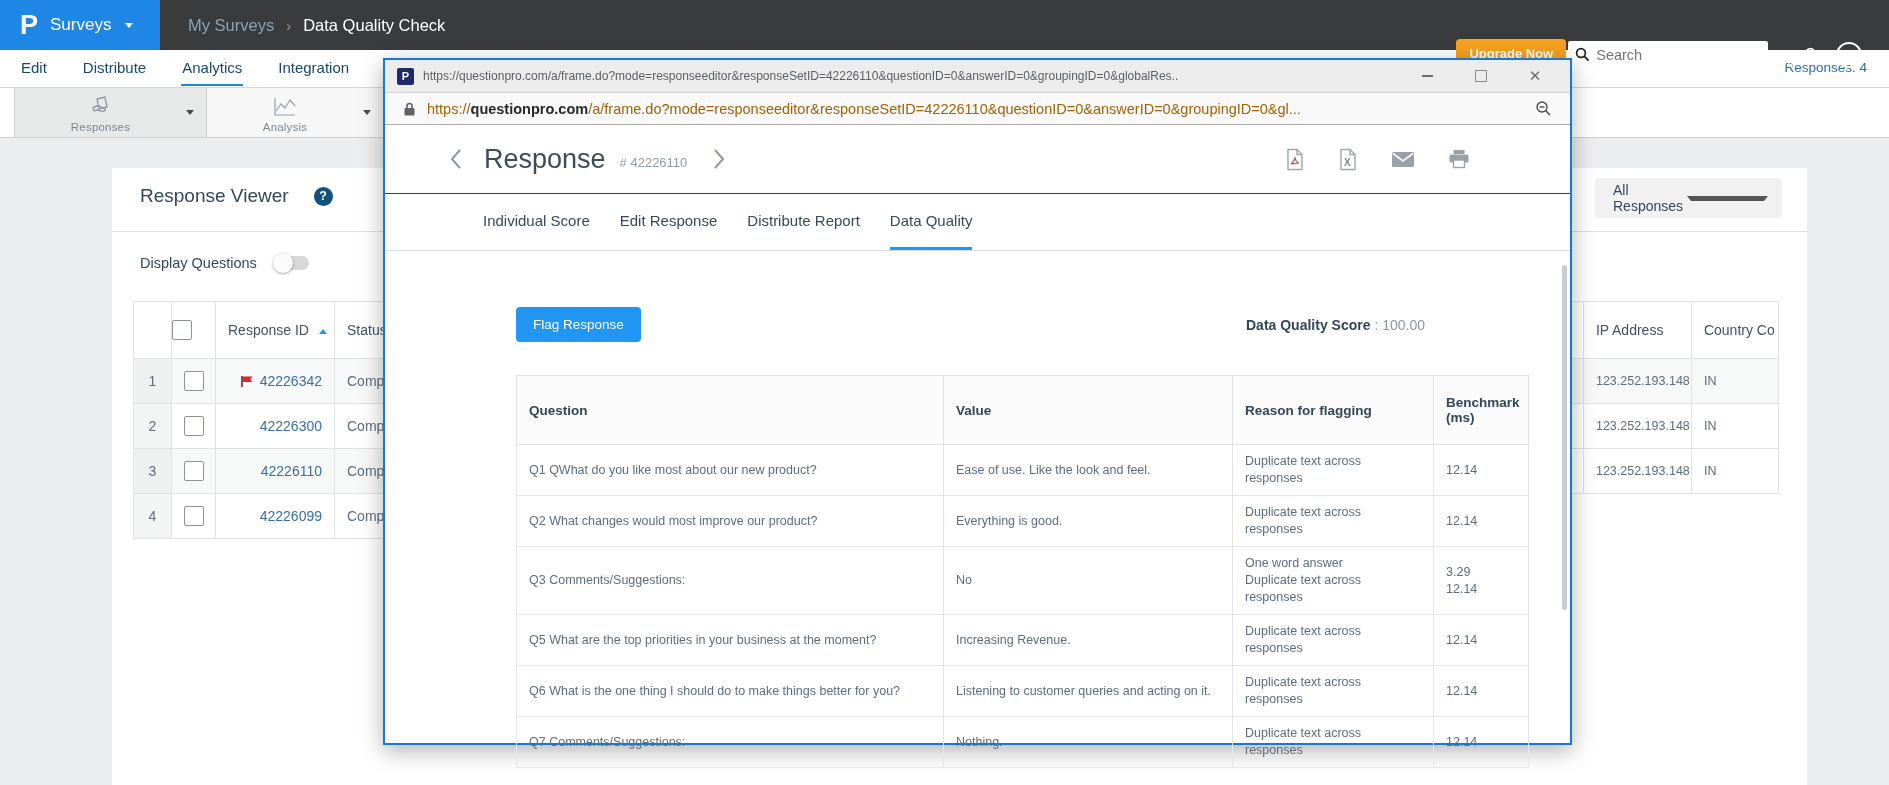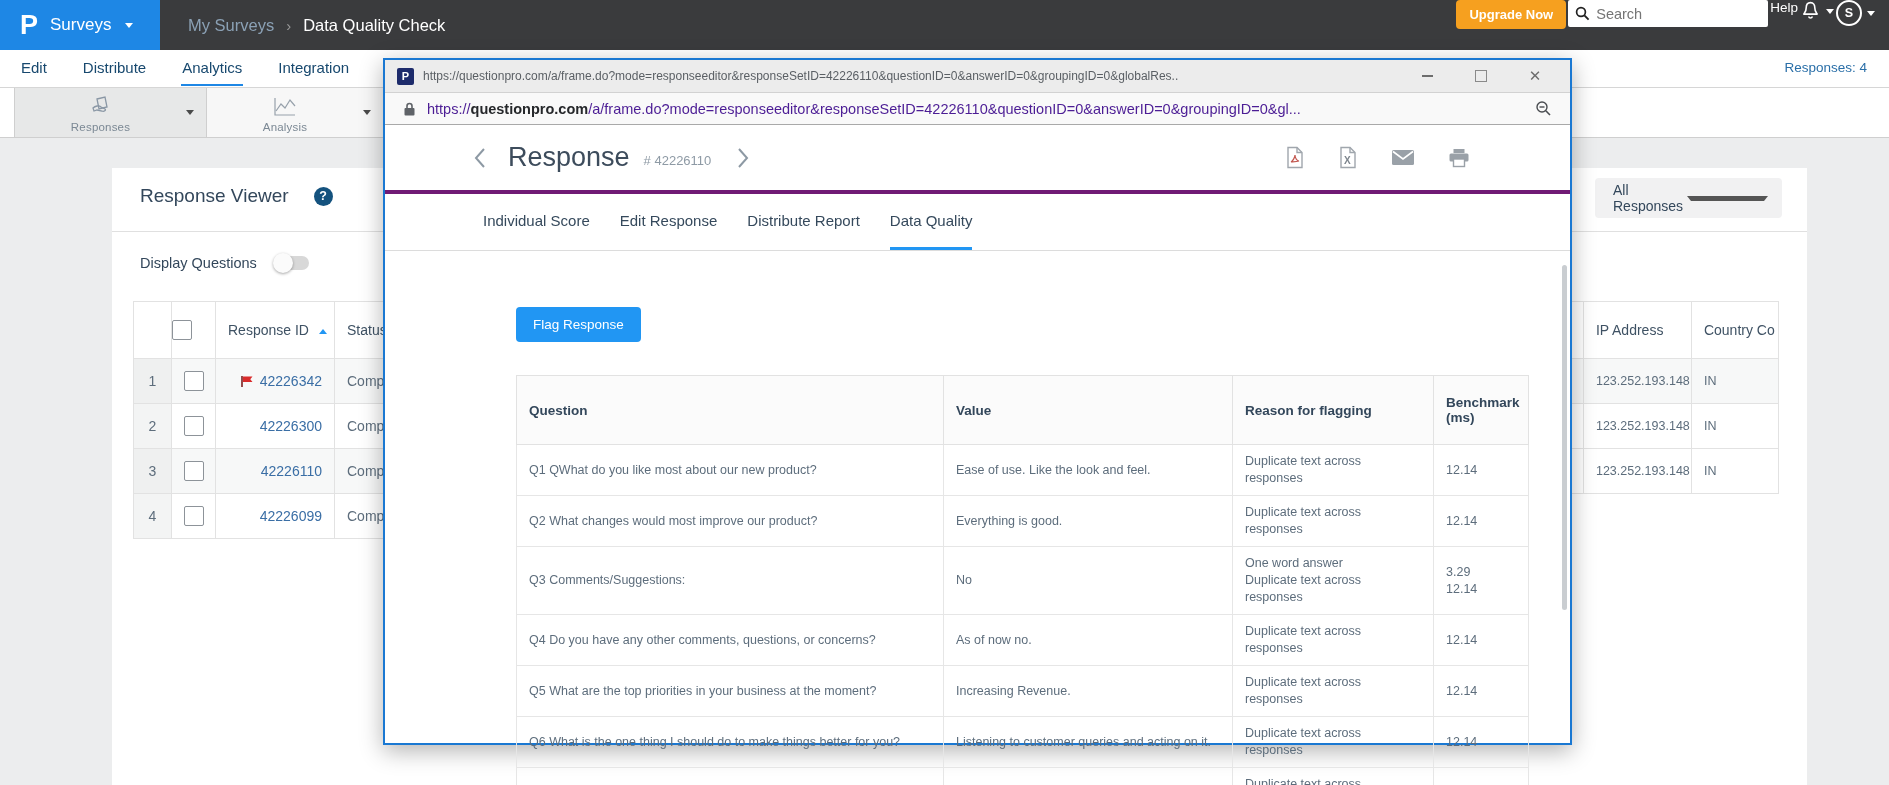--- a/index.html
+++ b/index.html
@@ -9,21 +9,21 @@
   .topnav{position:absolute;left:0;top:0;right:0;height:50px;background:#3a3b3d;display:flex;align-items:center;z-index:5}
   .brand{width:160px;height:50px;background:#1e87e5;display:flex;align-items:center;padding-left:20px;box-sizing:border-box;gap:12px;cursor:pointer}
   .brand-p{color:#fff;font-size:27px;font-weight:700;line-height:1}
   .brand-label{color:#fff;font-size:17px;font-weight:500}
   .caret{display:inline-block;width:0;height:0;border-left:4px solid transparent;border-right:4px solid transparent;border-top:5px solid currentColor}
   .brand .caret{color:#fff;margin-left:2px}
   .crumbs{display:flex;align-items:center;gap:12px;margin-left:28px;font-size:16.5px}
   .crumb-light{color:#8ba1b5}
   .crumb-sep{color:#9a9a9a;font-size:15px}
   .crumb-current{color:#fff}
-  .nav-right{position:absolute;right:14px;top:0;height:68px;display:flex;align-items:flex-start;gap:2px}
+  .nav-right{position:absolute;right:14px;top:0;height:68px;display:flex;align-items:flex-end;gap:2px}
   .upgrade{background:#f6a01f;border:none;border-radius:4px;color:#fff;font-weight:700;font-size:13px;
            font-family:"Liberation Sans",sans-serif;padding:7px 13px;cursor:pointer}
   .searchbox{position:relative;width:200px;height:27px;background:#fff;border-radius:2px}
   .searchbox svg{position:absolute;left:7px;top:6px}
   .searchbox input{position:absolute;left:26px;top:1px;width:165px;height:24px;border:none;outline:none;
                    font-size:14.5px;font-family:"Liberation Sans",sans-serif;color:#333;background:transparent}
   .help-label{color:#fff;font-size:13.5px;cursor:pointer}
   .bell-wrap{display:flex;align-items:center;gap:5px;color:#fff;cursor:pointer}
   .avatar-wrap{display:flex;align-items:center;gap:5px;color:#fff;cursor:pointer}
   .avatar{width:26px;height:26px;border-radius:50%;border:2px solid #fff;display:flex;align-items:center;justify-content:center;
@@ -83,23 +83,23 @@
            display:flex;align-items:center;justify-content:center;flex:0 0 auto}
   .mtitle-url{font-size:12px;color:#5a5f64;white-space:nowrap;overflow:hidden;flex:1}
   .winbtns{display:flex;align-items:center;gap:40px;margin:0 16px 0 20px;color:#6d6d6d}
   .winbtn{cursor:pointer;display:flex;align-items:center;justify-content:center;width:14px;height:14px}
   .btn-min::after{content:"";width:11px;border-bottom:2px solid #6d6d6d}
   .btn-max::after{content:"";width:10px;height:10px;border:1.5px solid #8a8a8a}
   .btn-close{font-size:15px;color:#6d6d6d}
   .btn-close::after{content:"\2715"}
   .murl{height:32px;background:#f9f9f9;border-bottom:1px solid #a9a9a9;display:flex;align-items:center;padding:0 18px;gap:11px;box-sizing:border-box}
   .murl-text{font-size:14.5px;white-space:nowrap;overflow:hidden;flex:1}
-  .u-dim{color:#4c1d95}
+  .u-dim{color:#a16207}
   .u-dom{color:#26282b;font-weight:700}
-  .mhead{height:69px;border-bottom:4px solid #701a75;display:flex;align-items:center;padding-left:88px;box-sizing:border-box}
+  .mhead{height:69px;border-bottom:1px solid #701a75;display:flex;align-items:center;padding-left:64px;box-sizing:border-box}
   .nav-chev{cursor:pointer;display:flex;align-items:center}
   .rtitle{font-size:27px;color:#3d4c5c;font-weight:500;margin:0 14px 0 22px}
   .rid{font-size:13px;color:#8e9aa5;margin-right:26px;padding-top:6px}
   .mhead-icons{margin-left:auto;margin-right:100px;display:flex;gap:33px;align-items:center}
   .mh-ic{cursor:pointer}
   .mtabs{height:57px;border-bottom:1px solid #dcdcdc;display:flex;gap:30px;padding-left:98px;box-sizing:border-box}
   .tab{display:flex;align-items:center;height:100%;font-size:15px;color:#35495c;font-weight:500;
        border-bottom:3px solid transparent;box-sizing:border-box;cursor:pointer}
   .tab.active{border-bottom-color:#2196f3}
   .mbody{position:relative;height:490px}
@@ -354,20 +354,24 @@
 
   <div class="mtabs">
     <span class="tab">Individual Score</span>
     <span class="tab">Edit Response</span>
     <span class="tab">Distribute Report</span>
     <span class="tab active">Data Quality</span>
   </div>
 
   <div class="mbody">
     <button class="flagbtn">Flag Response</button>
+    <div class="score">
+      <b>Data Quality Score</b>
+      <span>: 100.00</span>
+    </div>
 
     <table class="dqt">
       <colgroup>
           <col style="width:427px">
           <col style="width:289px">
           <col style="width:201px">
           <col style="width:95px">
         </colgroup>
       <tbody>
           <tr>
@@ -394,26 +398,20 @@
         <td>
           <div>One word answer</div>
           <div>Duplicate text across responses</div>
         </td>
         <td>
           <div>3.29</div>
           <div>12.14</div>
         </td>
       </tr>
       <tr>
-        <td>Q4 Do you have any other comments, questions, or concerns?</td>
-        <td>As of now no.</td>
-        <td>Duplicate text across responses</td>
-        <td>12.14</td>
-      </tr>
-      <tr>
         <td>Q5 What are the top priorities in your business at the moment?</td>
         <td>Increasing Revenue.</td>
         <td>Duplicate text across responses</td>
         <td>12.14</td>
       </tr>
       <tr>
         <td>Q6 What is the one thing I should do to make things better for you?</td>
         <td>Listening to customer queries and acting on it.</td>
         <td>Duplicate text across responses</td>
         <td>12.14</td>

